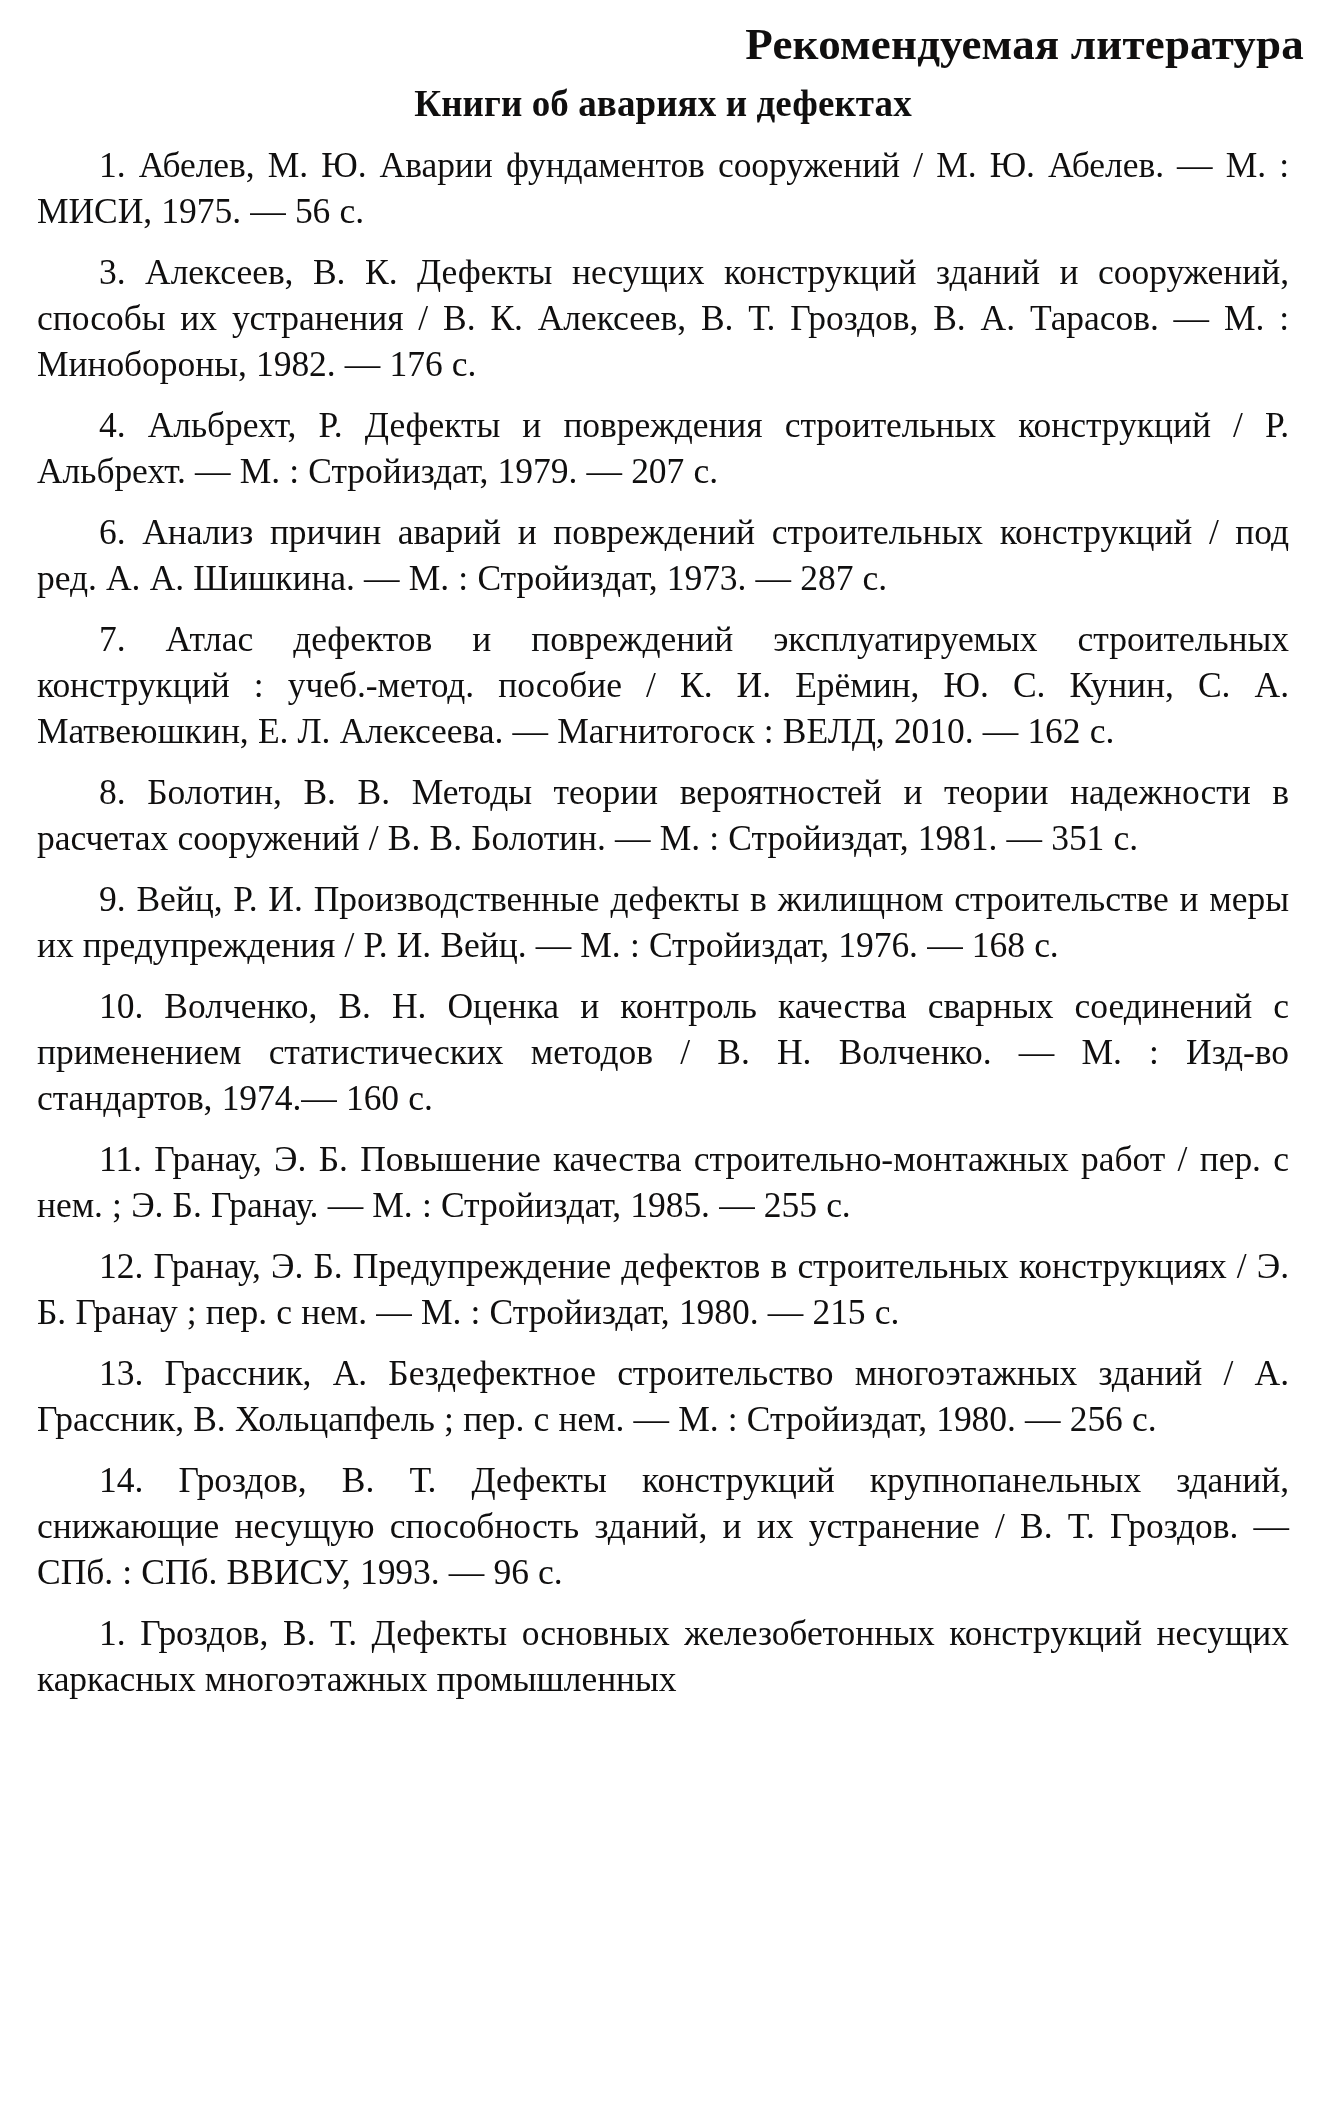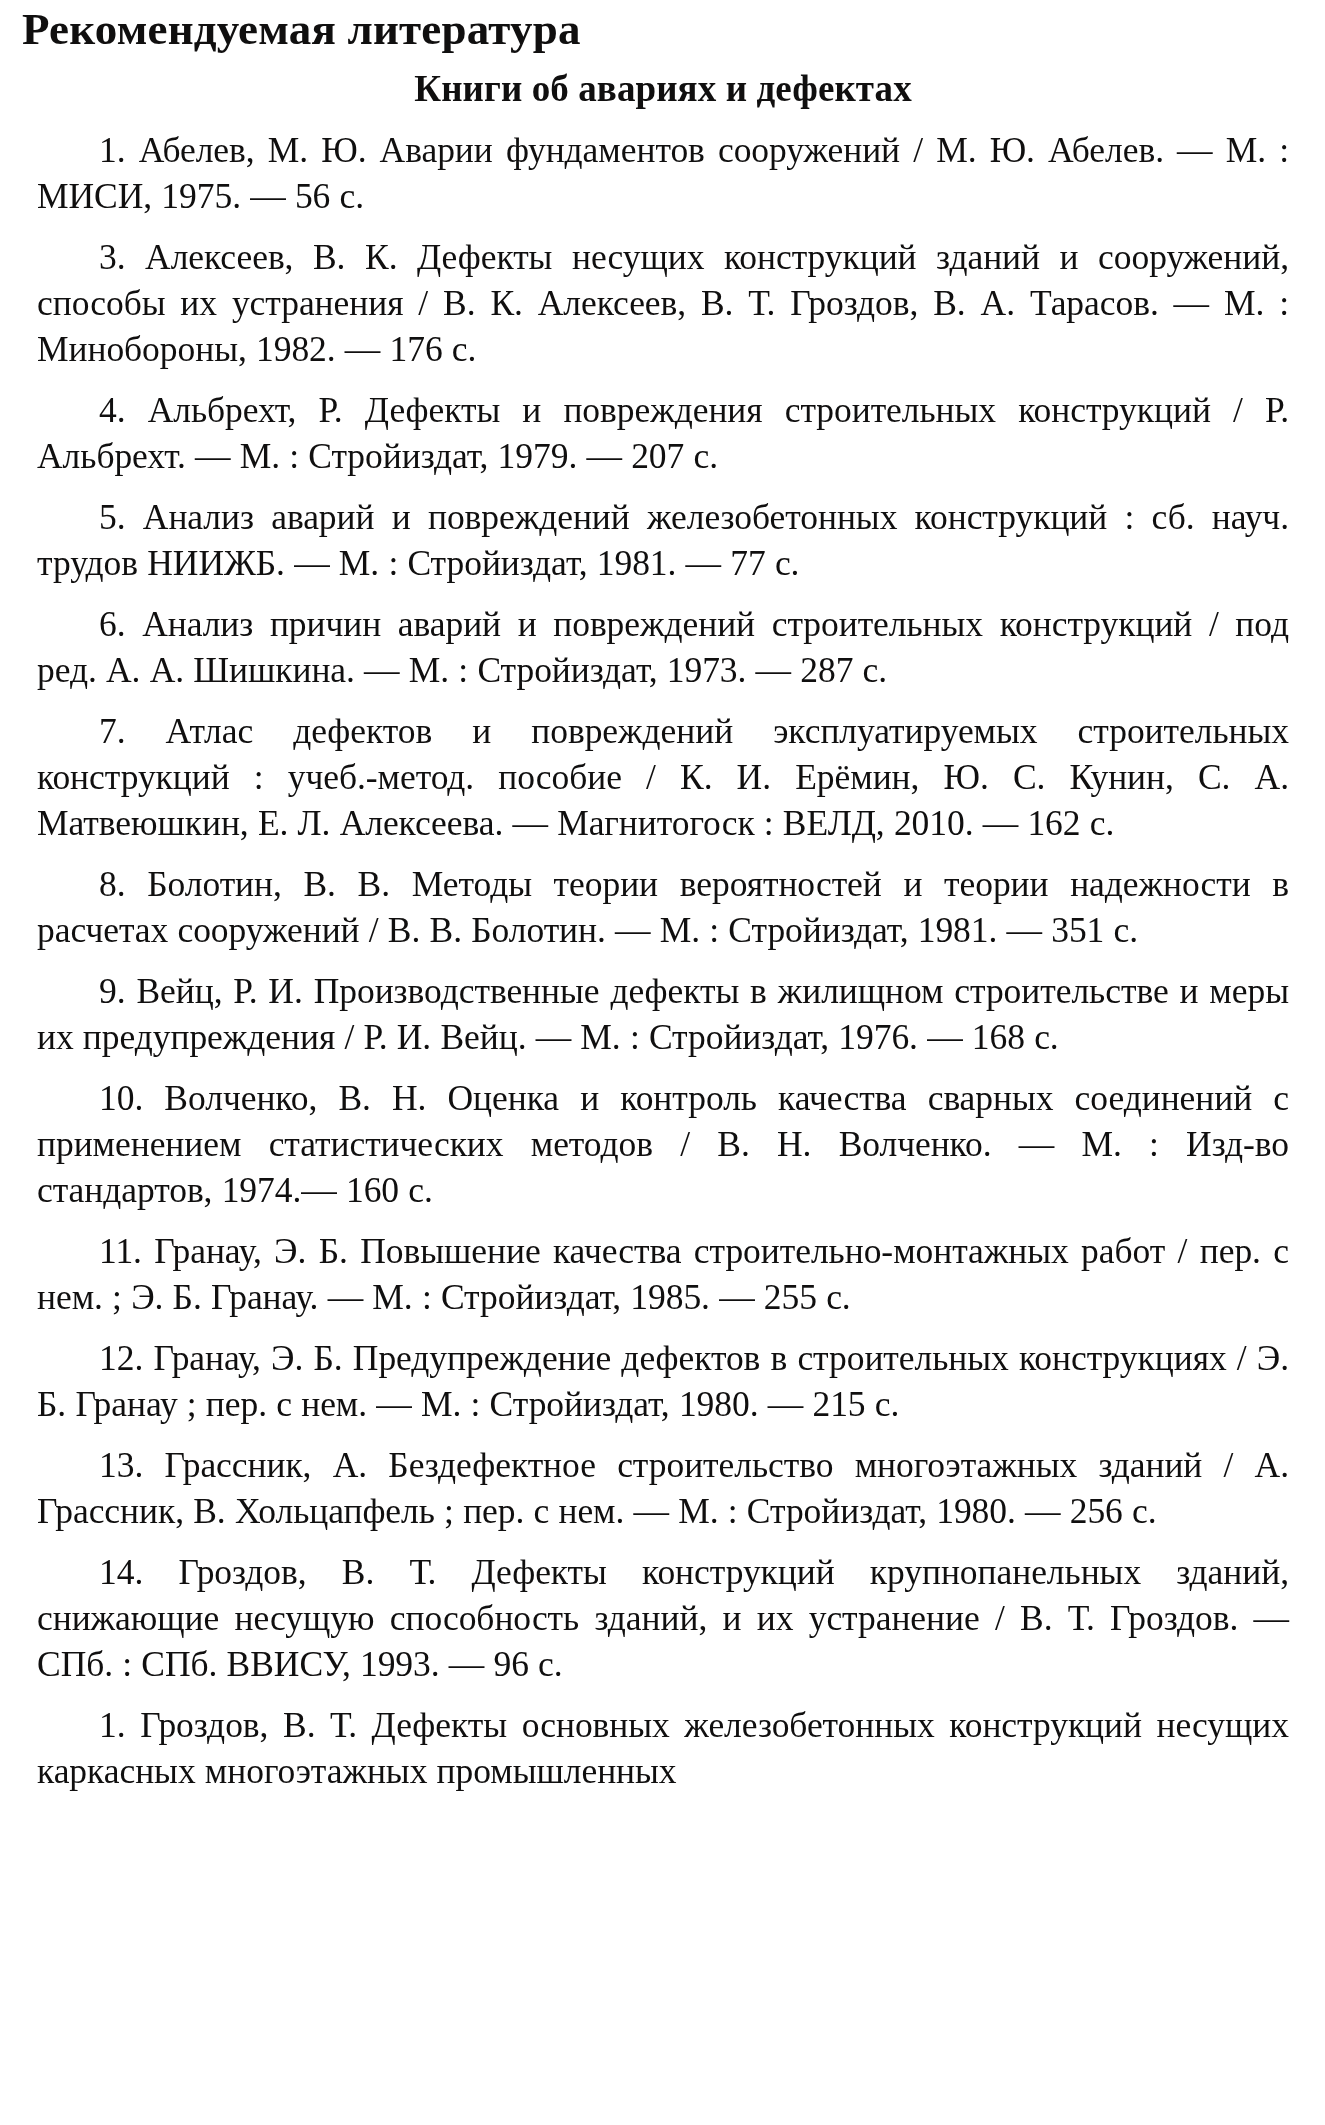--- a/index.html
+++ b/index.html
@@ -21,27 +21,27 @@
   }
 
   .content {
     position: absolute;
     left: 22px;
     top: 0;
     width: 1282px;
   }
 
   .doc-title {
-    text-align: left;
+    text-align: right;
     font-weight: bold;
     font-size: 45px;
     line-height: 54px;
     letter-spacing: 0.2px;
     margin: 0;
-    padding-top: 2px;
+    padding-top: 17px;
   }
 
   .doc-subtitle {
     text-align: center;
     font-weight: bold;
     font-size: 37px;
     line-height: 47px;
     letter-spacing: 0.1px;
     margin: 5px;
     padding-top: 4px;
@@ -83,21 +83,20 @@
   <div class="content">
 
     <h1 class="doc-title">Рекомендуемая литература</h1>
 
     <h2 class="doc-subtitle">Книги об авариях и дефектах</h2>
 
     <div class="bib-list">
       <p class="bib-entry">1. Абелев, М. Ю. Аварии фундаментов сооружений / М. Ю. Абелев. — М. : МИСИ, 1975. — 56 с.</p>
       <p class="bib-entry">3. Алексеев, В. К. Дефекты несущих конструкций зданий и сооружений, способы их устранения / В. К. Алексеев, В. Т. Гроздов, В. А. Тарасов. — М. : Минобороны, 1982. — 176 с.</p>
       <p class="bib-entry">4. Альбрехт, Р. Дефекты и повреждения строительных конструкций / Р. Альбрехт. — М. : Стройиздат, 1979. — 207 с.</p>
-      <p class="bib-entry">5. Анализ аварий и повреждений железобетонных конструкций : сб. науч. трудов НИИЖБ. — М. : Стройиздат, 1981. — 77 с.</p>
       <p class="bib-entry">6. Анализ причин аварий и повреждений строительных конструкций / под ред. А. А. Шишкина. — М. : Стройиздат, 1973. — 287 с.</p>
       <p class="bib-entry">7. Атлас дефектов и повреждений эксплуатируемых строительных конструкций : учеб.-метод. пособие / К. И. Ерёмин, Ю. С. Кунин, С. А. Матвеюшкин, Е. Л. Алексеева. — Магнитогоск : ВЕЛД, 2010. — 162 с.</p>
       <p class="bib-entry">8. Болотин, В. В. Методы теории вероятностей и теории надежности в расчетах сооружений / В. В. Болотин. — М. : Стройиздат, 1981. — 351 с.</p>
       <p class="bib-entry">9. Вейц, Р. И. Производственные дефекты в жилищном строительстве и меры их предупреждения / Р. И. Вейц. — М. : Стройиздат, 1976. — 168 с.</p>
       <p class="bib-entry">10. Волченко, В. Н. Оценка и контроль качества сварных соединений с применением статистических методов / В. Н. Волченко. — М. : Изд-во стандартов, 1974.— 160 с.</p>
       <p class="bib-entry">11. Гранау, Э. Б. Повышение качества строительно-монтажных работ / пер. с нем. ; Э. Б. Гранау. — М. : Стройиздат, 1985. — 255 с.</p>
       <p class="bib-entry">12. Гранау, Э. Б. Предупреждение дефектов в строительных конструкциях / Э. Б. Гранау ; пер. с нем. — М. : Стройиздат, 1980. — 215 с.</p>
       <p class="bib-entry">13. Грассник, А. Бездефектное строительство многоэтажных зданий / А. Грассник, В. Хольцапфель ; пер. с нем. — М. : Стройиздат, 1980. — 256 с.</p>
       <p class="bib-entry">14. Гроздов, В. Т. Дефекты конструкций крупнопанельных зданий, снижающие несущую способность зданий, и их устранение / В. Т. Гроздов. — СПб. : СПб. ВВИСУ, 1993. — 96 с.</p>
       <p class="bib-entry">1. Гроздов, В. Т. Дефекты основных железобетонных конструкций несущих каркасных многоэтажных промышленных</p>

